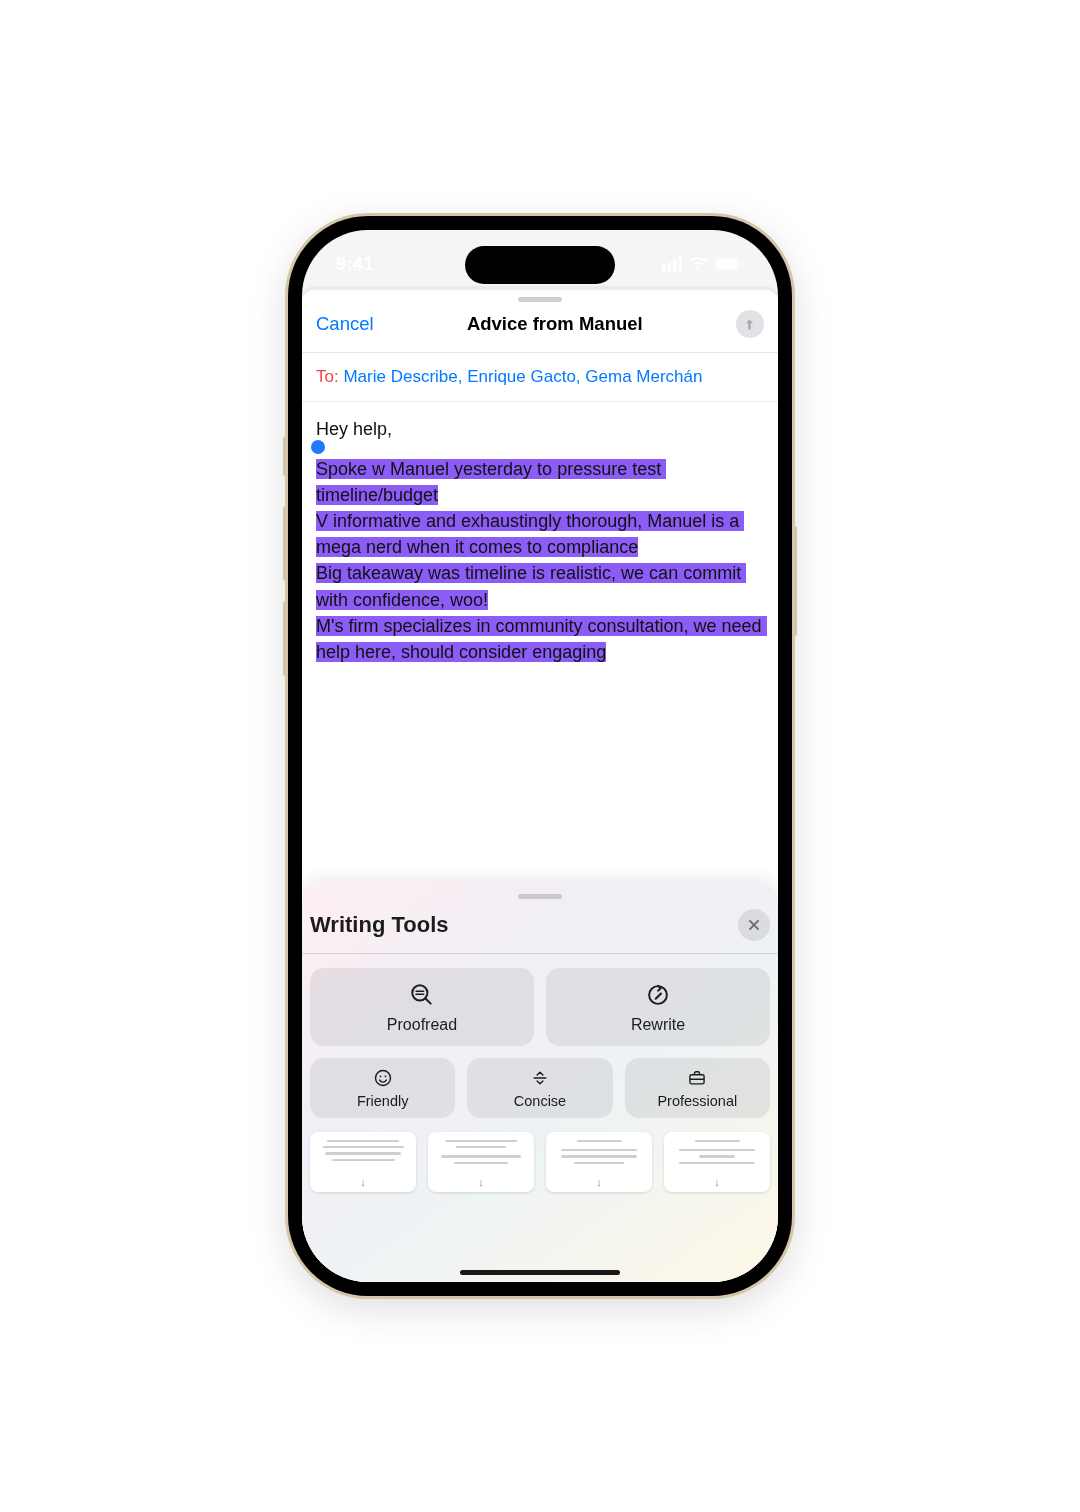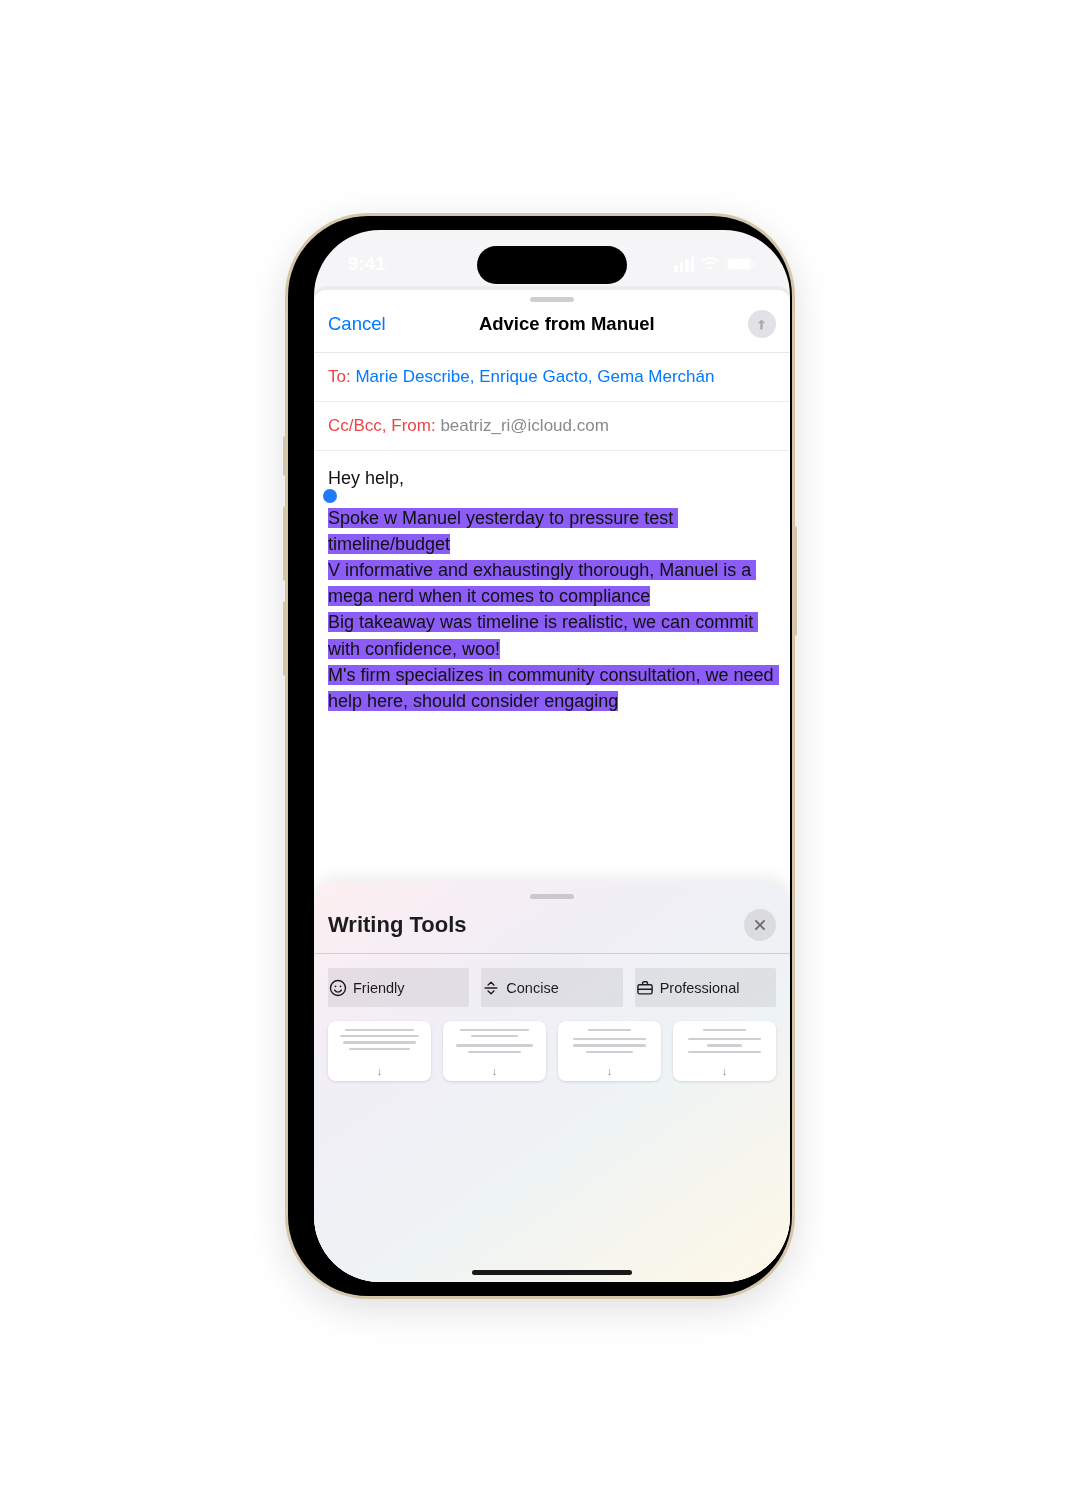--- a/index.html
+++ b/index.html
@@ -18,21 +18,20 @@
   .side-btn.l1 { left:-5px; top:220px; width:5px; height:40px; }
   .side-btn.l2 { left:-5px; top:290px; width:5px; height:75px; }
   .side-btn.l3 { left:-5px; top:385px; width:5px; height:75px; }
   .side-btn.r1 { right:-5px; top:310px; width:5px; height:110px; }
   .screen {
     width: 100%; height: 100%;
     background: #f5f5f7;
     border-radius: 66px;
     overflow: hidden;
     position: relative;
-    margin-left: 12px;
   }
   .notch {
     position:absolute; top:16px; left:50%; transform:translateX(-50%);
     width:150px; height:38px; background:#000; border-radius:22px; z-index:20;
   }
   .status-bar {
     position:absolute; top:0; left:0; right:0; height:60px;
     display:flex; align-items:center; justify-content:space-between;
     padding: 8px 34px 0; z-index:15; color:#fff; font-weight:600;
   }
@@ -71,21 +70,21 @@
     position:absolute; width:14px; height:14px; background:#1f7afc; border-radius:50%;
     left:9px; top:38px; box-shadow:0 0 0 1px #fff;
   }
   .highlight { background:#8b5cf6; display:inline; }
 
   
   .panel {
     position:absolute; left:0; right:0; bottom:0;
     background: linear-gradient(145deg,#fdeff1 0%,#f1eef6 30%,#eef3f4 60%,#fef8e7 100%);
     border-top-left-radius:20px; border-top-right-radius:20px;
-    padding: 12px 14px 0;
+    padding: 12px 8px 0;
     box-shadow: 0 -2px 18px rgba(0,0,0,.10);
   }
   .panel .grabber { width:44px; height:5px; border-radius:3px; background:#c9c9cd; margin:0 auto 10px; }
   .panel-head { display:flex; align-items:center; justify-content:space-between; margin-bottom:12px; }
   .panel-title { font-size:22px; font-weight:700; color:#1c1c1e; }
   .close-btn {
     width:32px; height:32px; border-radius:50%;
     background:rgba(120,120,128,.18);
     display:flex; align-items:center; justify-content:center; color:#6b6b70;
   }
@@ -99,22 +98,22 @@
   .mic-ic { color:#6b6b70; }
   .divider { height:1px; background:rgba(60,60,67,.18); margin: 4px -14px 14px; }
   .big-row { display:flex; gap:12px; margin-bottom:12px; }
   .big-btn {
     flex:1; background:rgba(120,120,128,.14); border-radius:14px;
     padding:14px 0 12px; display:flex; flex-direction:column; align-items:center; gap:8px;
   }
   .big-btn .lbl2 { font-size:16px; color:#1c1c1e; }
   .small-row { display:flex; gap:12px; margin-bottom:14px; }
   .small-btn {
-    flex:1; background:rgba(120,120,128,.14); border-radius:2px;
-    padding:10px 0 9px; display:flex; flex-direction:row; align-items:center; gap:5px;
+    flex:1; background:rgba(120,120,128,.14); border-radius:14px;
+    padding:10px 0 9px; display:flex; flex-direction:column; align-items:center; gap:5px;
   }
   .small-btn .lbl2 { font-size:14.5px; color:#1c1c1e; }
   .thumbs { display:flex; gap:12px; padding-bottom:6px; }
   .thumb {
     flex:1; height:60px; background:#fff; border-radius:8px;
     box-shadow:0 1px 3px rgba(0,0,0,.12);
     display:flex; flex-direction:column; align-items:center; justify-content:flex-start;
     padding:6px 8px 2px; position:relative;
   }
   .tline { height:2.2px; background:#cfcfd3; border-radius:2px; margin:2px 0; }
@@ -172,24 +171,20 @@
             <svg width="15" height="15" viewBox="0 0 24 24">
                 <path d="M12 4l6 6h-4v10h-4V10H6z" fill="#a9a9ae"></path>
               </svg>
           </span>
         </div>
 
         <div class="row">
           <span class="lbl">To:</span>
           <span class="link">Marie Describe, Enrique Gacto, Gema Merchán</span>
         </div>
-        <div class="row">
-          <span class="lbl">Cc/Bcc, From:</span>
-          <span style="color:#8a8a8e">beatriz_ri@icloud.com</span>
-        </div>
 
         <div class="bodyarea">
           <div style="margin-bottom:14px;">Hey help,</div>
           <span class="sel-start"></span>
           <span class="highlight" style="white-space:pre-wrap;">Spoke w Manuel yesterday to pressure test timeline/budget
 V informative and exhaustingly thorough, Manuel is a mega nerd when it comes to compliance
 Big takeaway was timeline is realistic, we can commit with confidence, woo!
 M's firm specializes in community consultation, we need help here, should consider engaging</span>
         </div>
 
@@ -200,20 +195,38 @@
             <div class="close-btn">
               <svg width="14" height="14" viewBox="0 0 24 24">
                   <path d="M5 5l14 14M19 5L5 19" stroke="#6b6b70" stroke-width="3.2" stroke-linecap="round"></path>
                 </svg>
             </div>
           </div>
 
 
           <div class="divider"></div>
 
+          <div class="big-row">
+            <div class="big-btn">
+              <svg width="26" height="26" viewBox="0 0 24 24">
+                  <circle cx="10" cy="10" r="7" fill="none" stroke="#1c1c1e" stroke-width="1.8"></circle>
+                  <path d="M15 15l5 5" stroke="#1c1c1e" stroke-width="1.8" stroke-linecap="round"></path>
+                  <path d="M6.5 8.5h7M6.5 11.2h7" stroke="#1c1c1e" stroke-width="1.4" stroke-linecap="round"></path>
+                </svg>
+              <span class="lbl2">Proofread</span>
+            </div>
+            <div class="big-btn">
+              <svg width="26" height="26" viewBox="0 0 24 24">
+                  <circle cx="12" cy="12" r="8.2" fill="none" stroke="#1c1c1e" stroke-width="1.8"></circle>
+                  <path d="M12 3.5l2.6 2.2L12 8" fill="none" stroke="#1c1c1e" stroke-width="1.8" stroke-linecap="round" stroke-linejoin="round"></path>
+                  <path d="M9.4 14.6l5.2-5.2 1.4 1.4-5.2 5.2-2 .6z" fill="#1c1c1e"></path>
+                </svg>
+              <span class="lbl2">Rewrite</span>
+            </div>
+          </div>
 
           <div class="small-row">
             <div class="small-btn">
               <svg width="20" height="20" viewBox="0 0 24 24">
                   <circle cx="12" cy="12" r="9" fill="none" stroke="#1c1c1e" stroke-width="1.7"></circle>
                   <circle cx="9" cy="10" r="1.1" fill="#1c1c1e"></circle>
                   <circle cx="15" cy="10" r="1.1" fill="#1c1c1e"></circle>
                   <path d="M8 14.5c1 1.6 2.4 2.4 4 2.4s3-.8 4-2.4" fill="none" stroke="#1c1c1e" stroke-width="1.7" stroke-linecap="round"></path>
                 </svg>
               <span class="lbl2">Friendly</span>

